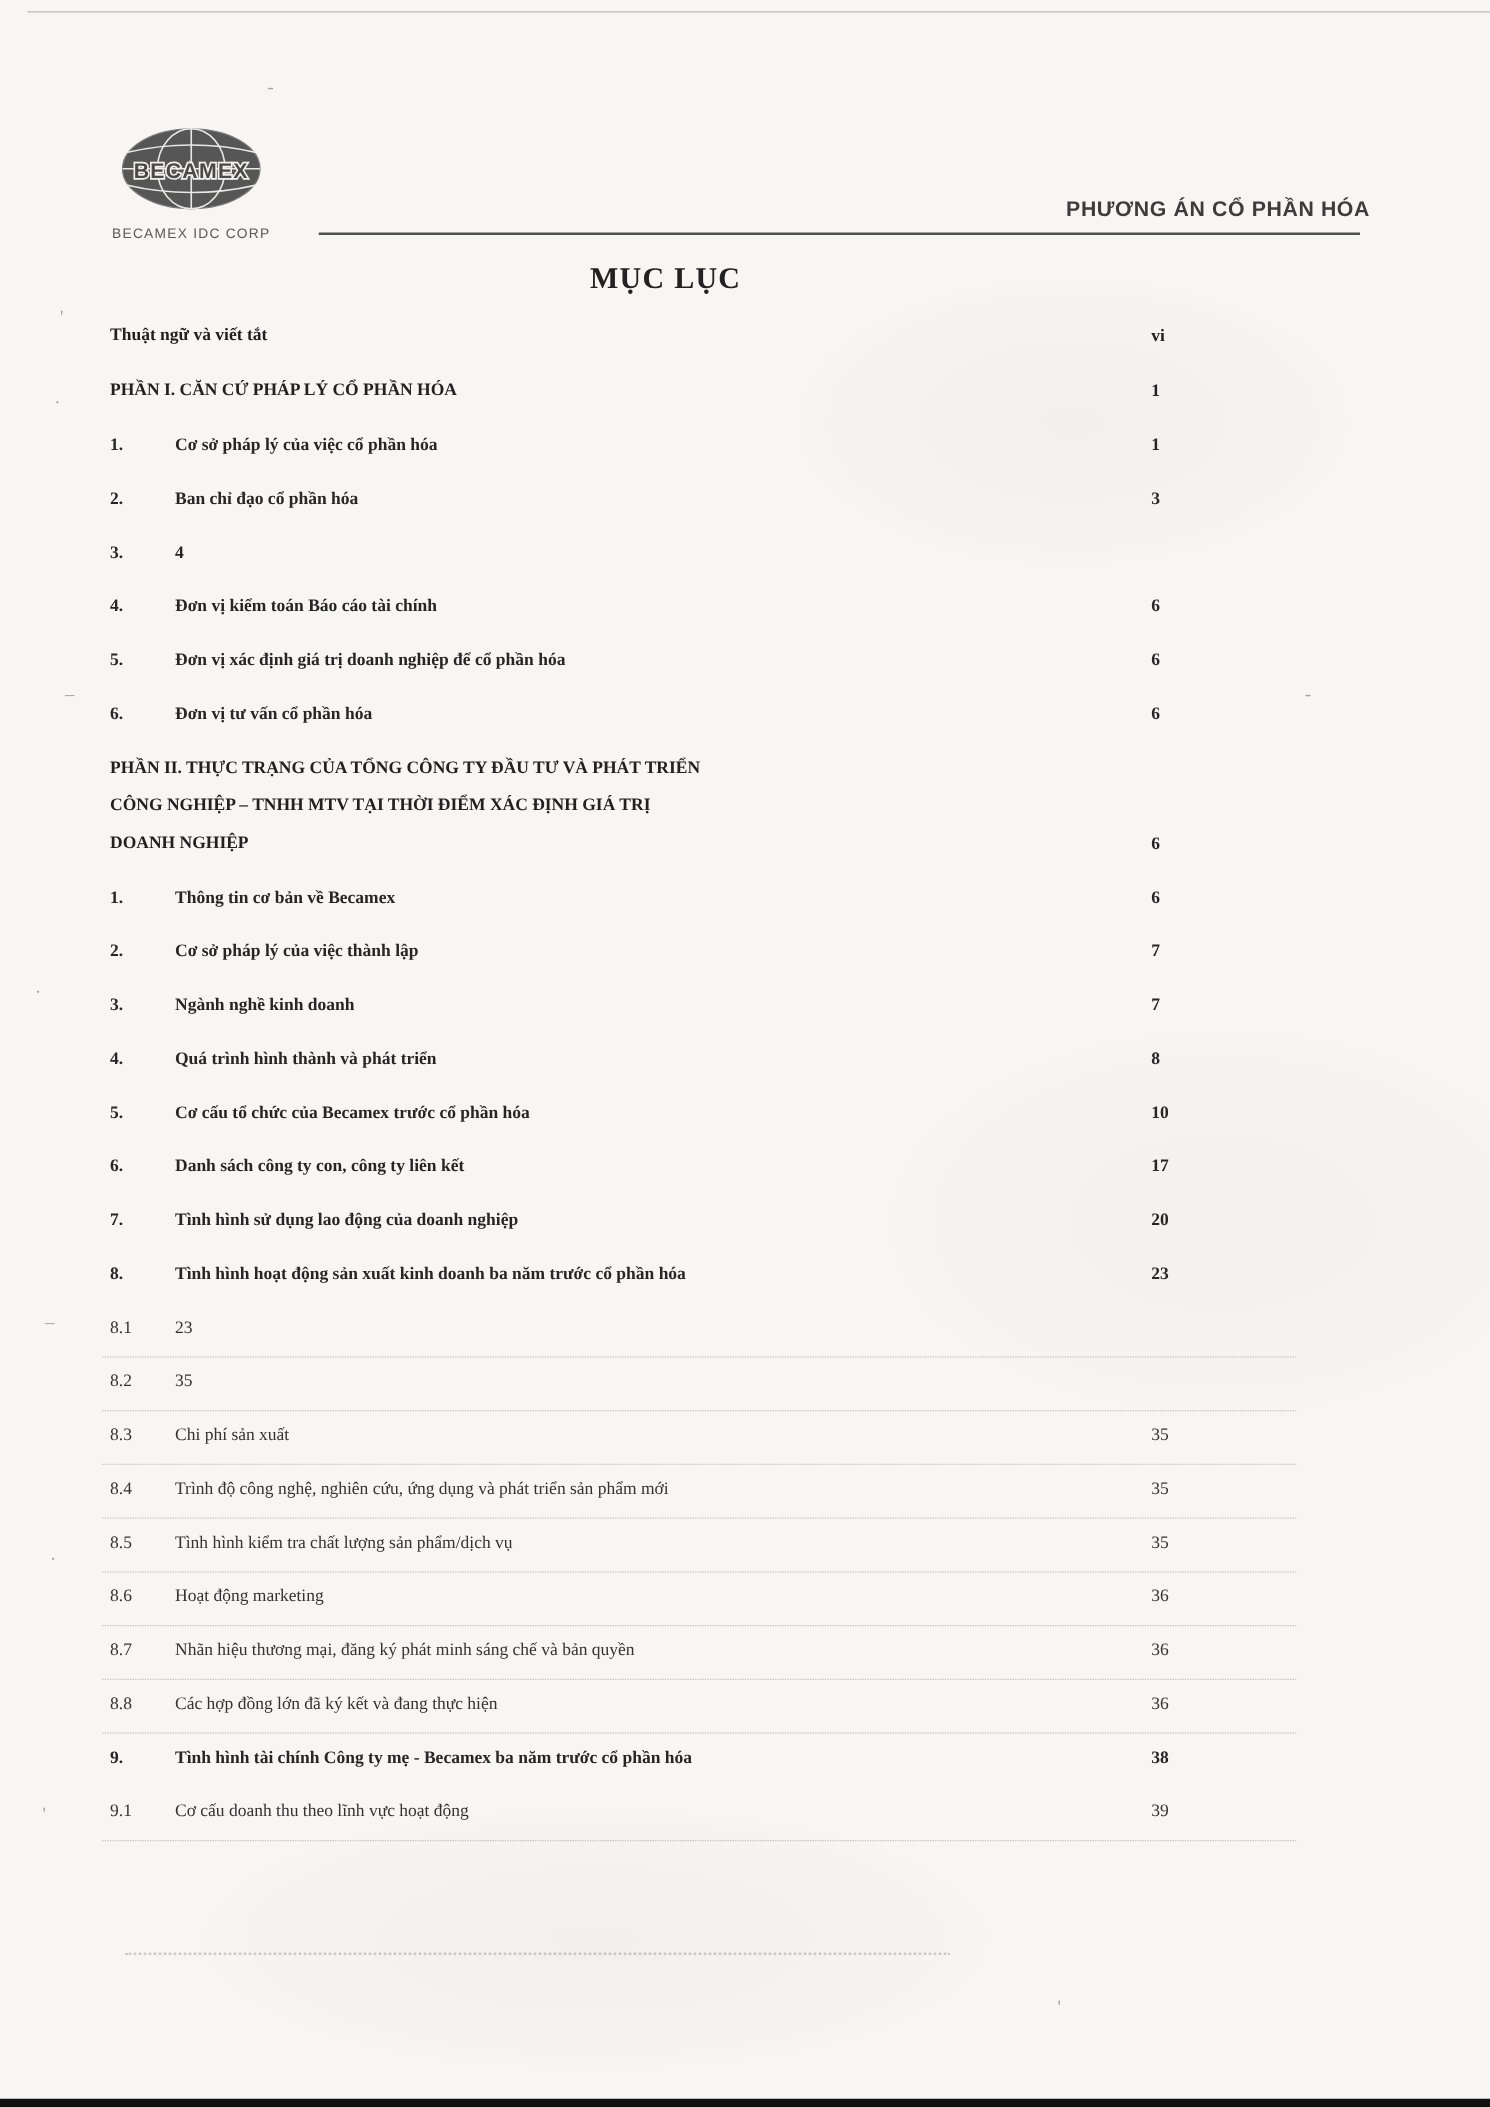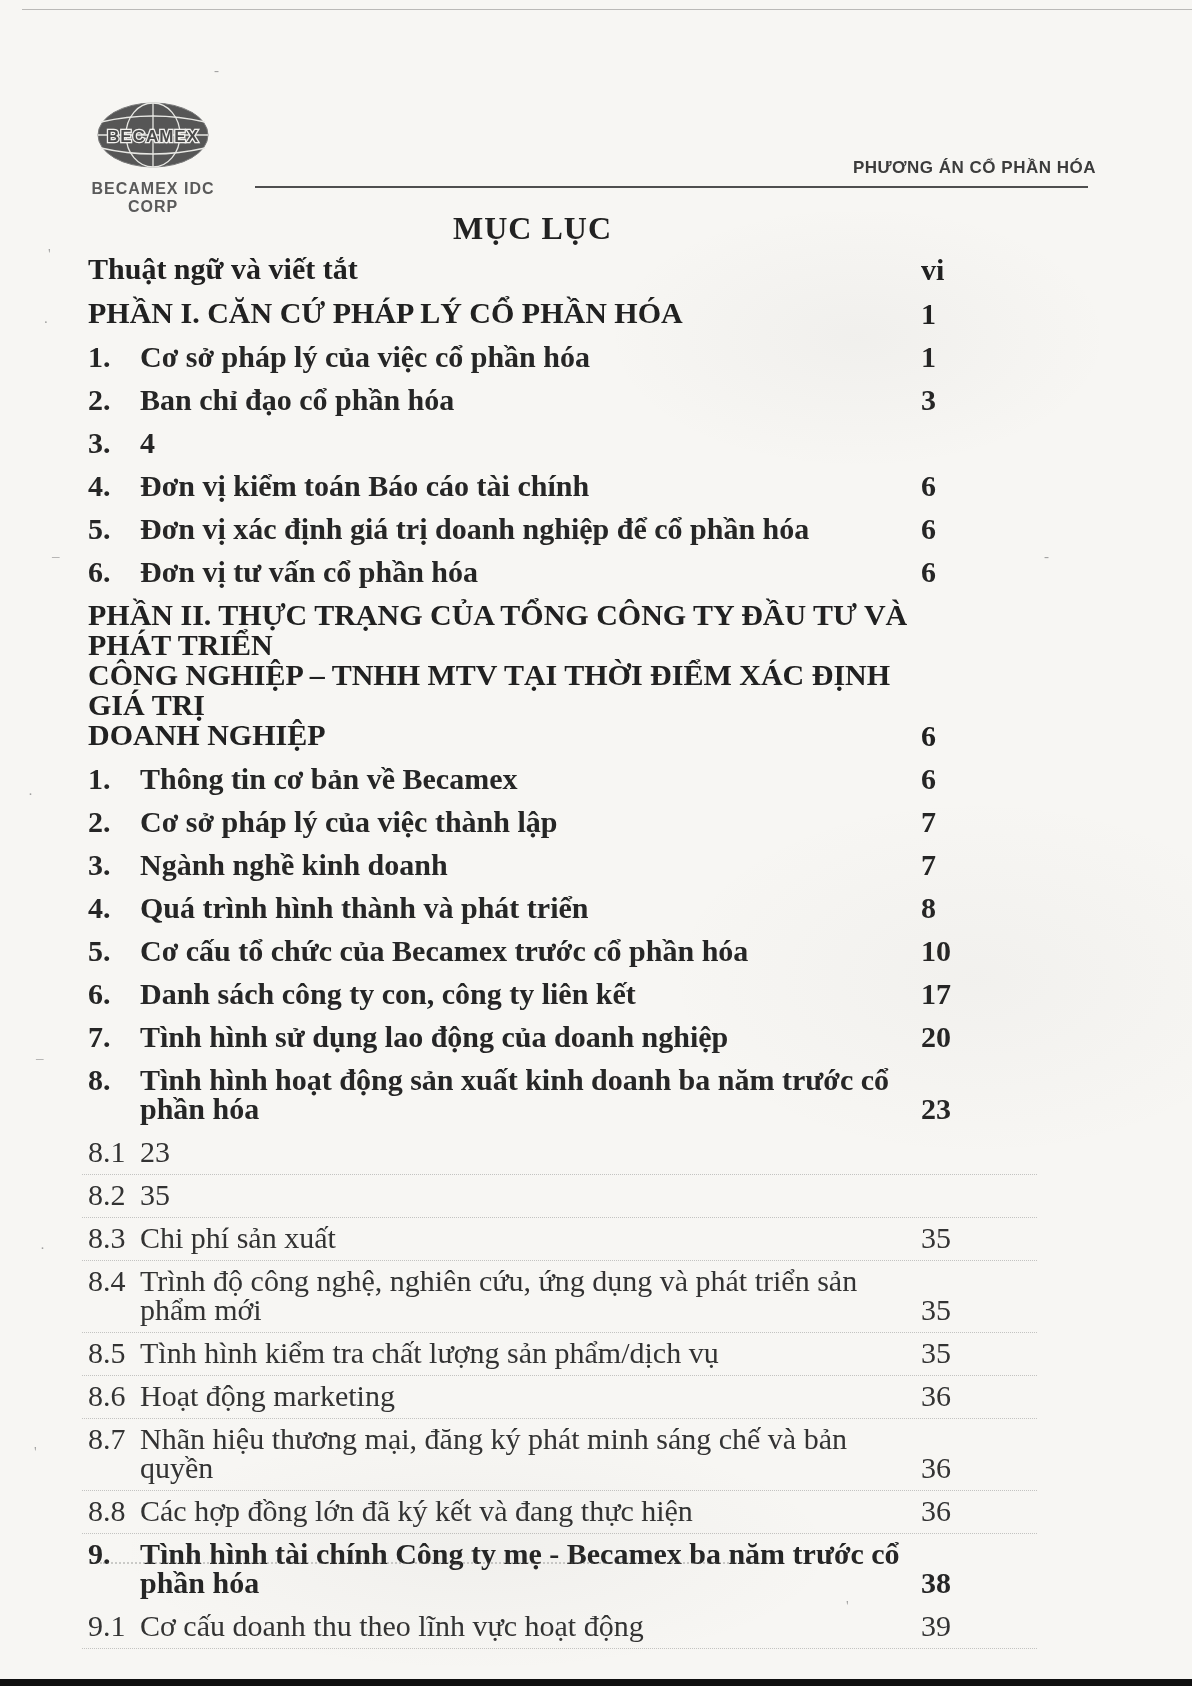--- a/index.html
+++ b/index.html
@@ -20,39 +20,39 @@
   .top-hairline{position:absolute;top:9px;left:22px;right:0;height:1px;background:rgba(110,110,110,.45);}
   .bottom-bar{position:absolute;left:0;right:0;bottom:0;height:7px;background:#101010;}
   .smudge-dotted{position:absolute;top:1562px;left:100px;width:660px;height:0;border-top:2px dotted rgba(100,100,100,.30);}
   .mark{position:absolute;color:#8d8d8d;font-size:15px;font-family:"Liberation Serif",serif;opacity:.8;}
 
   
   .logo-block{position:absolute;left:88px;top:100px;width:130px;text-align:center;}
   .logo-caption{
     display:block;margin-top:4px;
     font-family:"Liberation Sans",sans-serif;
-    font-size:16px;font-weight:700;letter-spacing:1px;color:#5a5a5a;
+    font-size:11px;font-weight:400;letter-spacing:1px;color:#5a5a5a;
   }
   .doc-title{
     position:absolute;top:158px;right:96px;
     font-family:"Liberation Sans",sans-serif;
     font-size:17px;font-weight:700;color:#3c3c3c;letter-spacing:.5px;
   }
   .header-rule{position:absolute;top:186px;left:255px;width:833px;height:2px;background:#4f4f4f;}
 
   
   .page-title{
     position:absolute;top:210px;left:88px;width:889px;
-    text-align:center;font-size:32px;font-weight:700;color:#222;
+    text-align:center;font-size:24px;font-weight:700;color:#222;
     letter-spacing:1px;margin:0;
   }
 
   
   .toc{position:absolute;left:88px;top:254px;width:889px;}
-  .toc-row{display:flex;align-items:flex-start;font-size:30px;line-height:29px;margin-bottom:14px;position:relative;}
+  .toc-row{display:flex;align-items:flex-start;font-size:14px;line-height:29px;margin-bottom:14px;position:relative;}
   .toc-row .num{flex:none;width:52px;}
   .toc-row .txt{flex:1;padding-right:10px;}
   .toc-row .pg{flex:none;min-width:56px;align-self:flex-end;}
   .toc-row.item{font-weight:700;color:#262626;}
   .toc-row.part{font-weight:700;color:#212121;}
   .toc-row.part .txt{white-space:pre-line;line-height:30px;}
   .toc-row.sub{font-weight:400;color:#333;}
   .toc-row.sub::after{
     content:'';position:absolute;left:-6px;right:-60px;bottom:-9px;
     border-bottom:1px dotted rgba(90,90,90,.33);

